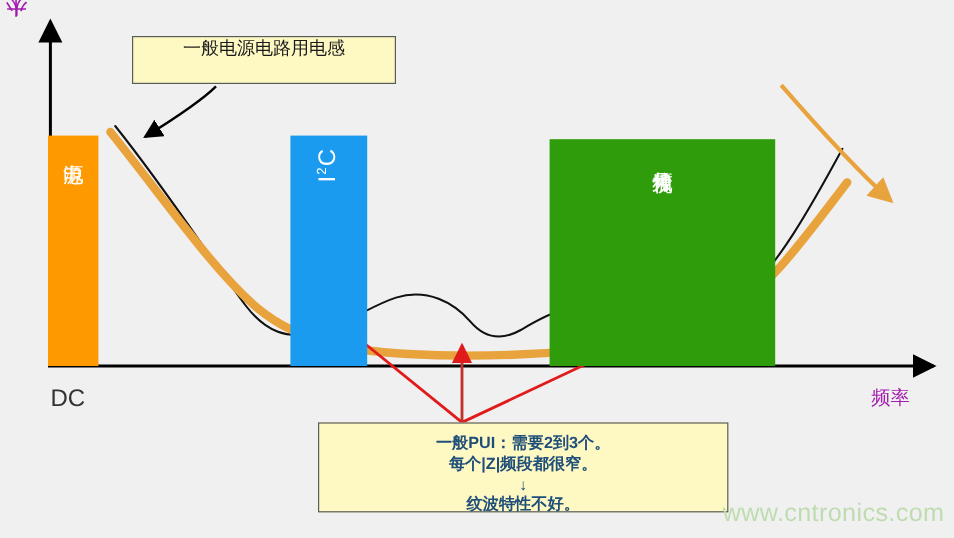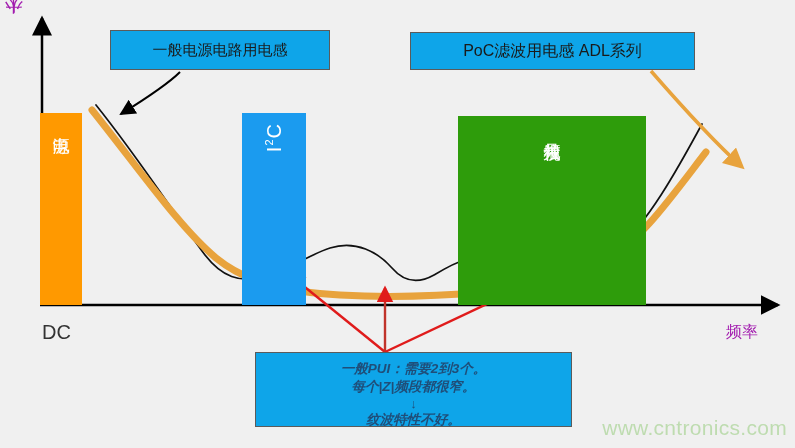--- a/index.html
+++ b/index.html
@@ -100,25 +100,25 @@
     top: 116px;
     width: 188px;
     height: 189px;
     background: #2e9c0b;
   }
   #band-video .band-text { top: 14px; }
 
   
   .callout {
     position: absolute;
-    background: #0ea5e9;
+    background: #fef9c3;
     border: 1px solid #5b5b5b;
     box-sizing: border-box;
     display: flex;
-    align-items: center;
+    align-items: flex-start;
     justify-content: center;
     text-align: center;
   }
   #callout-general {
     left: 110px;
     top: 30px;
     width: 220px;
     height: 40px;
   }
   #callout-general .callout-text {
@@ -129,27 +129,26 @@
     left: 410px;
     top: 32px;
     width: 285px;
     height: 38px;
   }
   #callout-poc .callout-text {
     color: #1a1a1a;
     font-size: 16px;
   }
   #callout-pui {
-    left: 255px;
+    left: 265px;
     top: 352px;
-    width: 317px;
+    width: 342px;
     height: 75px;
     display: block;
     padding-top: 7px;
-    font-style: italic;
   }
   .pui-line {
     color: #1f4e79;
     font-size: 13.5px;
     line-height: 18px;
     text-align: center;
     display: block;
     font-weight: bold;
   }
   .pui-arrow {
@@ -231,23 +230,20 @@
   </div>
 
   <div class="axis-label" id="y-axis-label">大小</div>
   <div class="axis-label" id="x-axis-label">频率</div>
   <div class="axis-label" id="dc-label">DC</div>
 
   <div class="callout" id="callout-general">
     <span class="callout-text">一般电源电路用电感</span>
   </div>
 
-  <div class="callout" id="callout-poc">
-    <span class="callout-text">PoC滤波用电感 ADL系列</span>
-  </div>
 
   <div class="callout" id="callout-pui">
     <span class="pui-line">一般PUI：需要2到3个。</span>
     <span class="pui-line">每个|Z|频段都很窄。</span>
     <span class="pui-arrow">↓</span>
     <span class="pui-line">纹波特性不好。</span>
   </div>
 
   <div id="watermark">www.cntronics.com</div>
 

